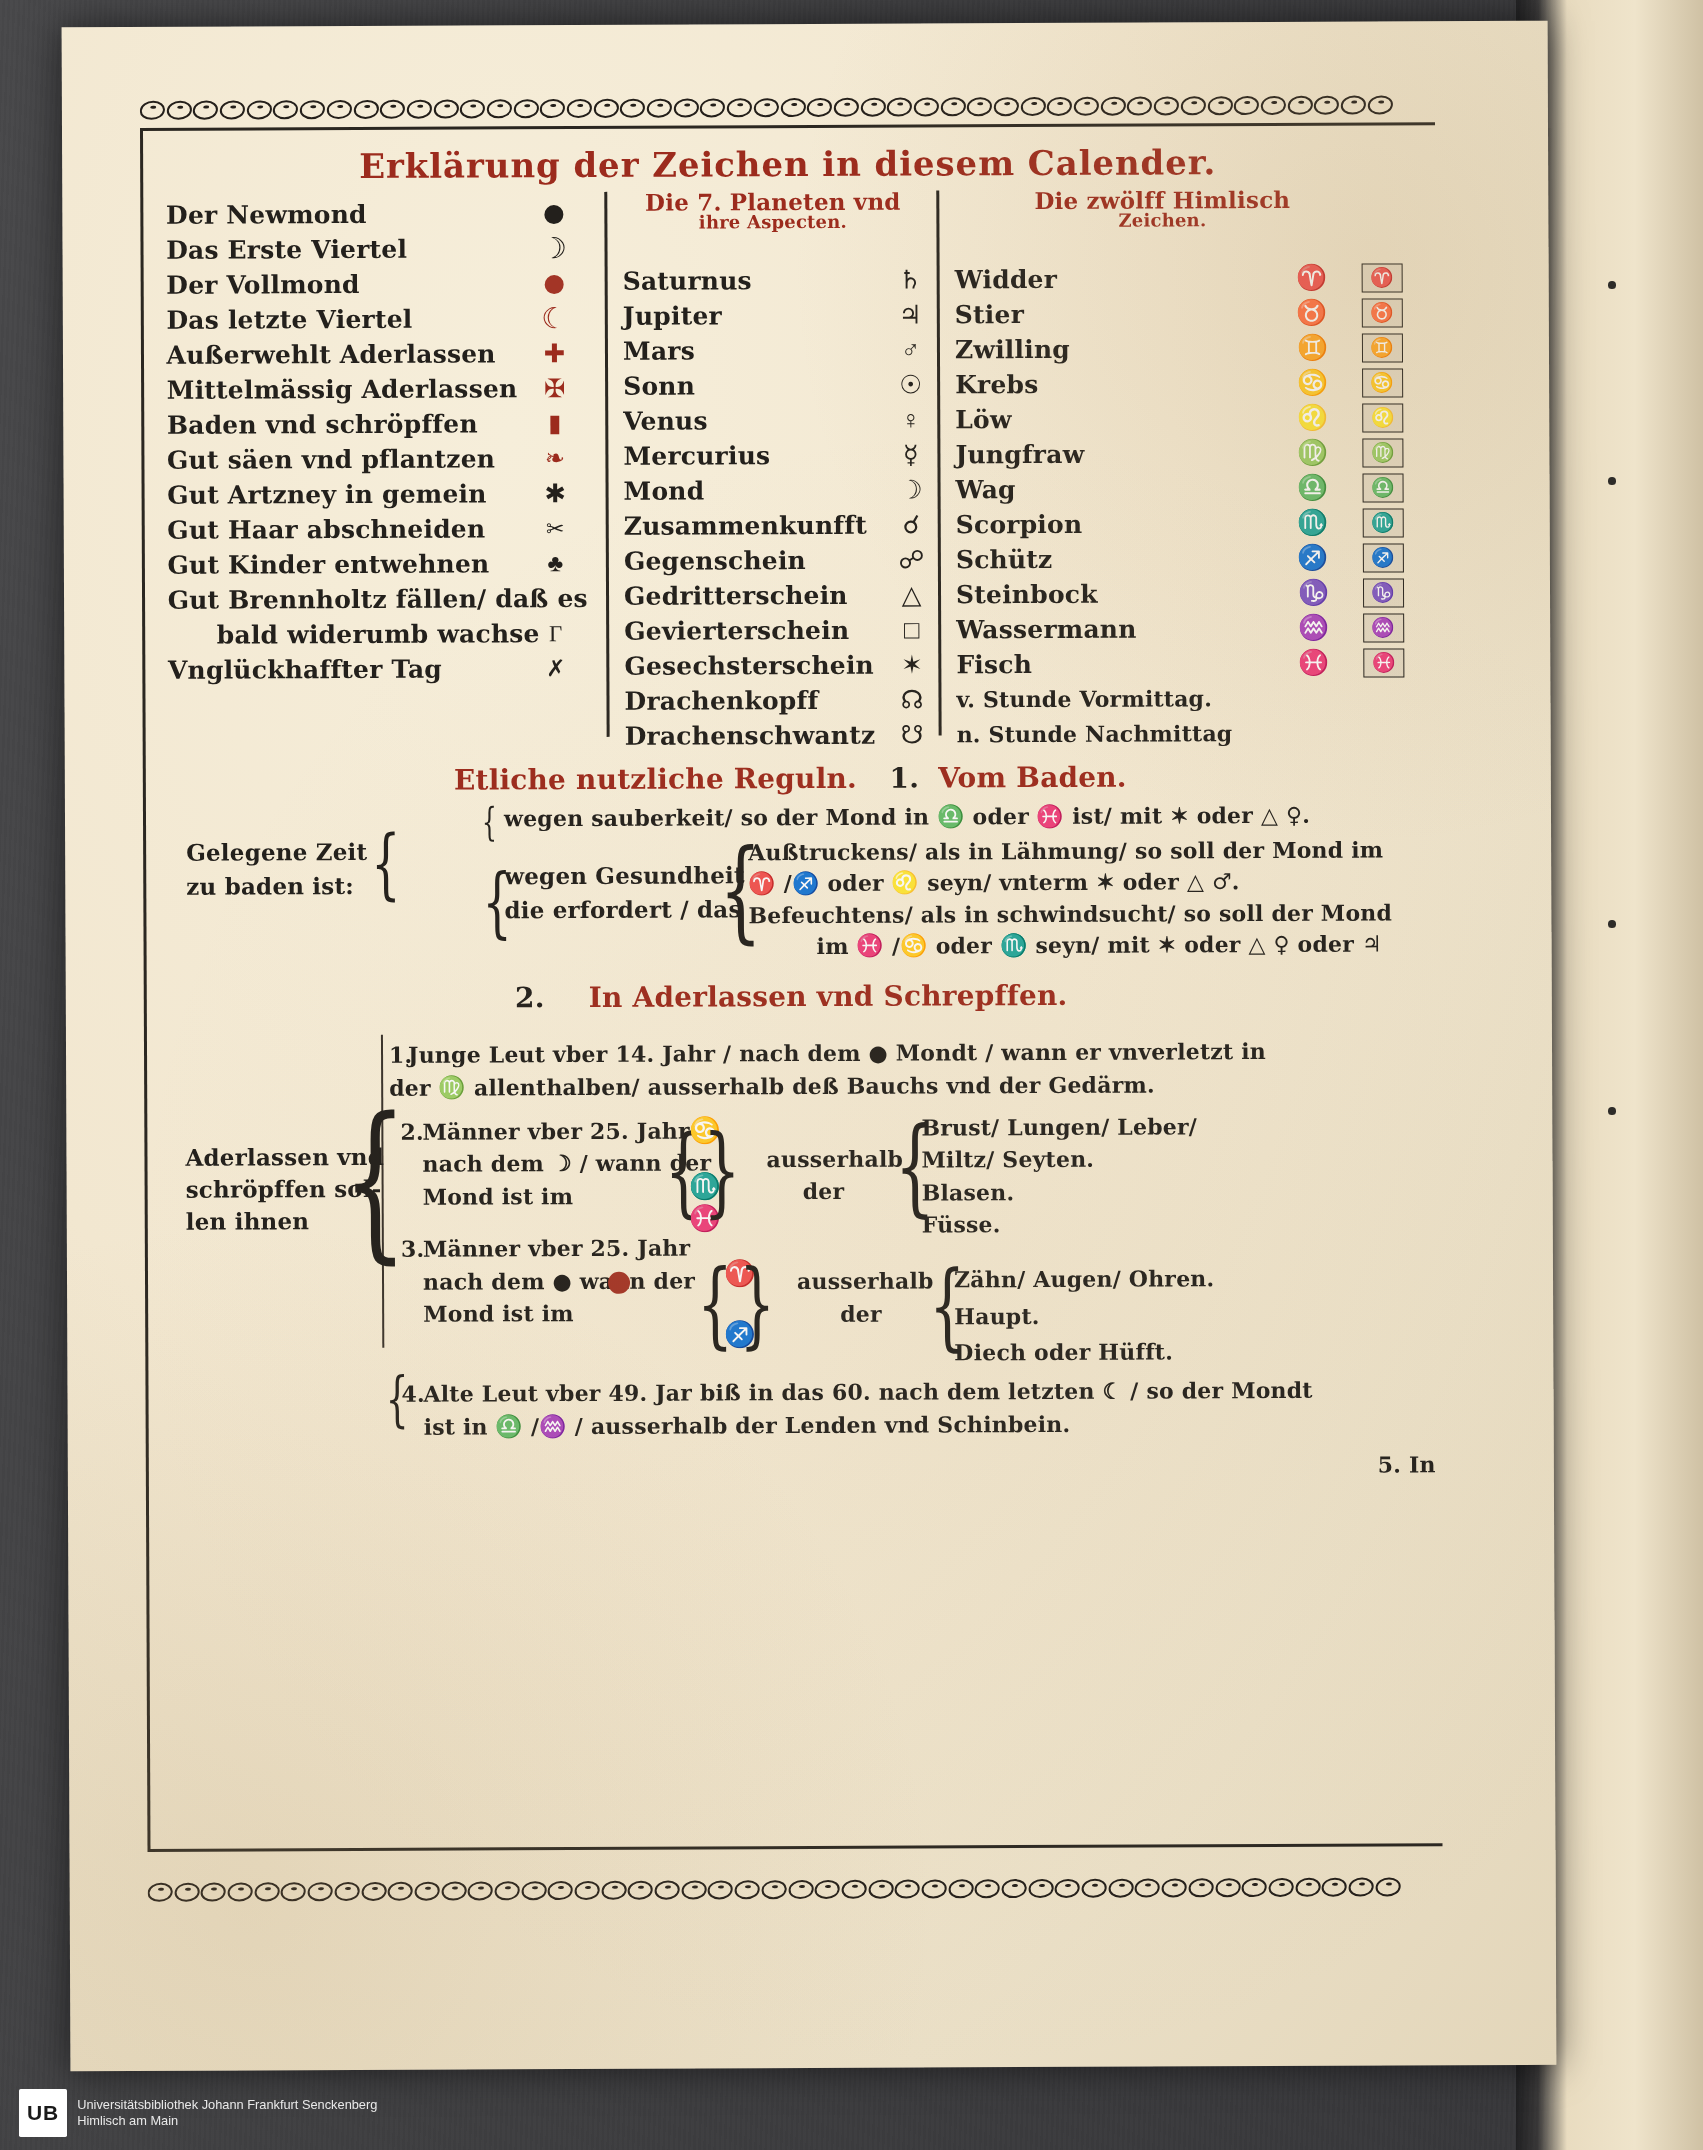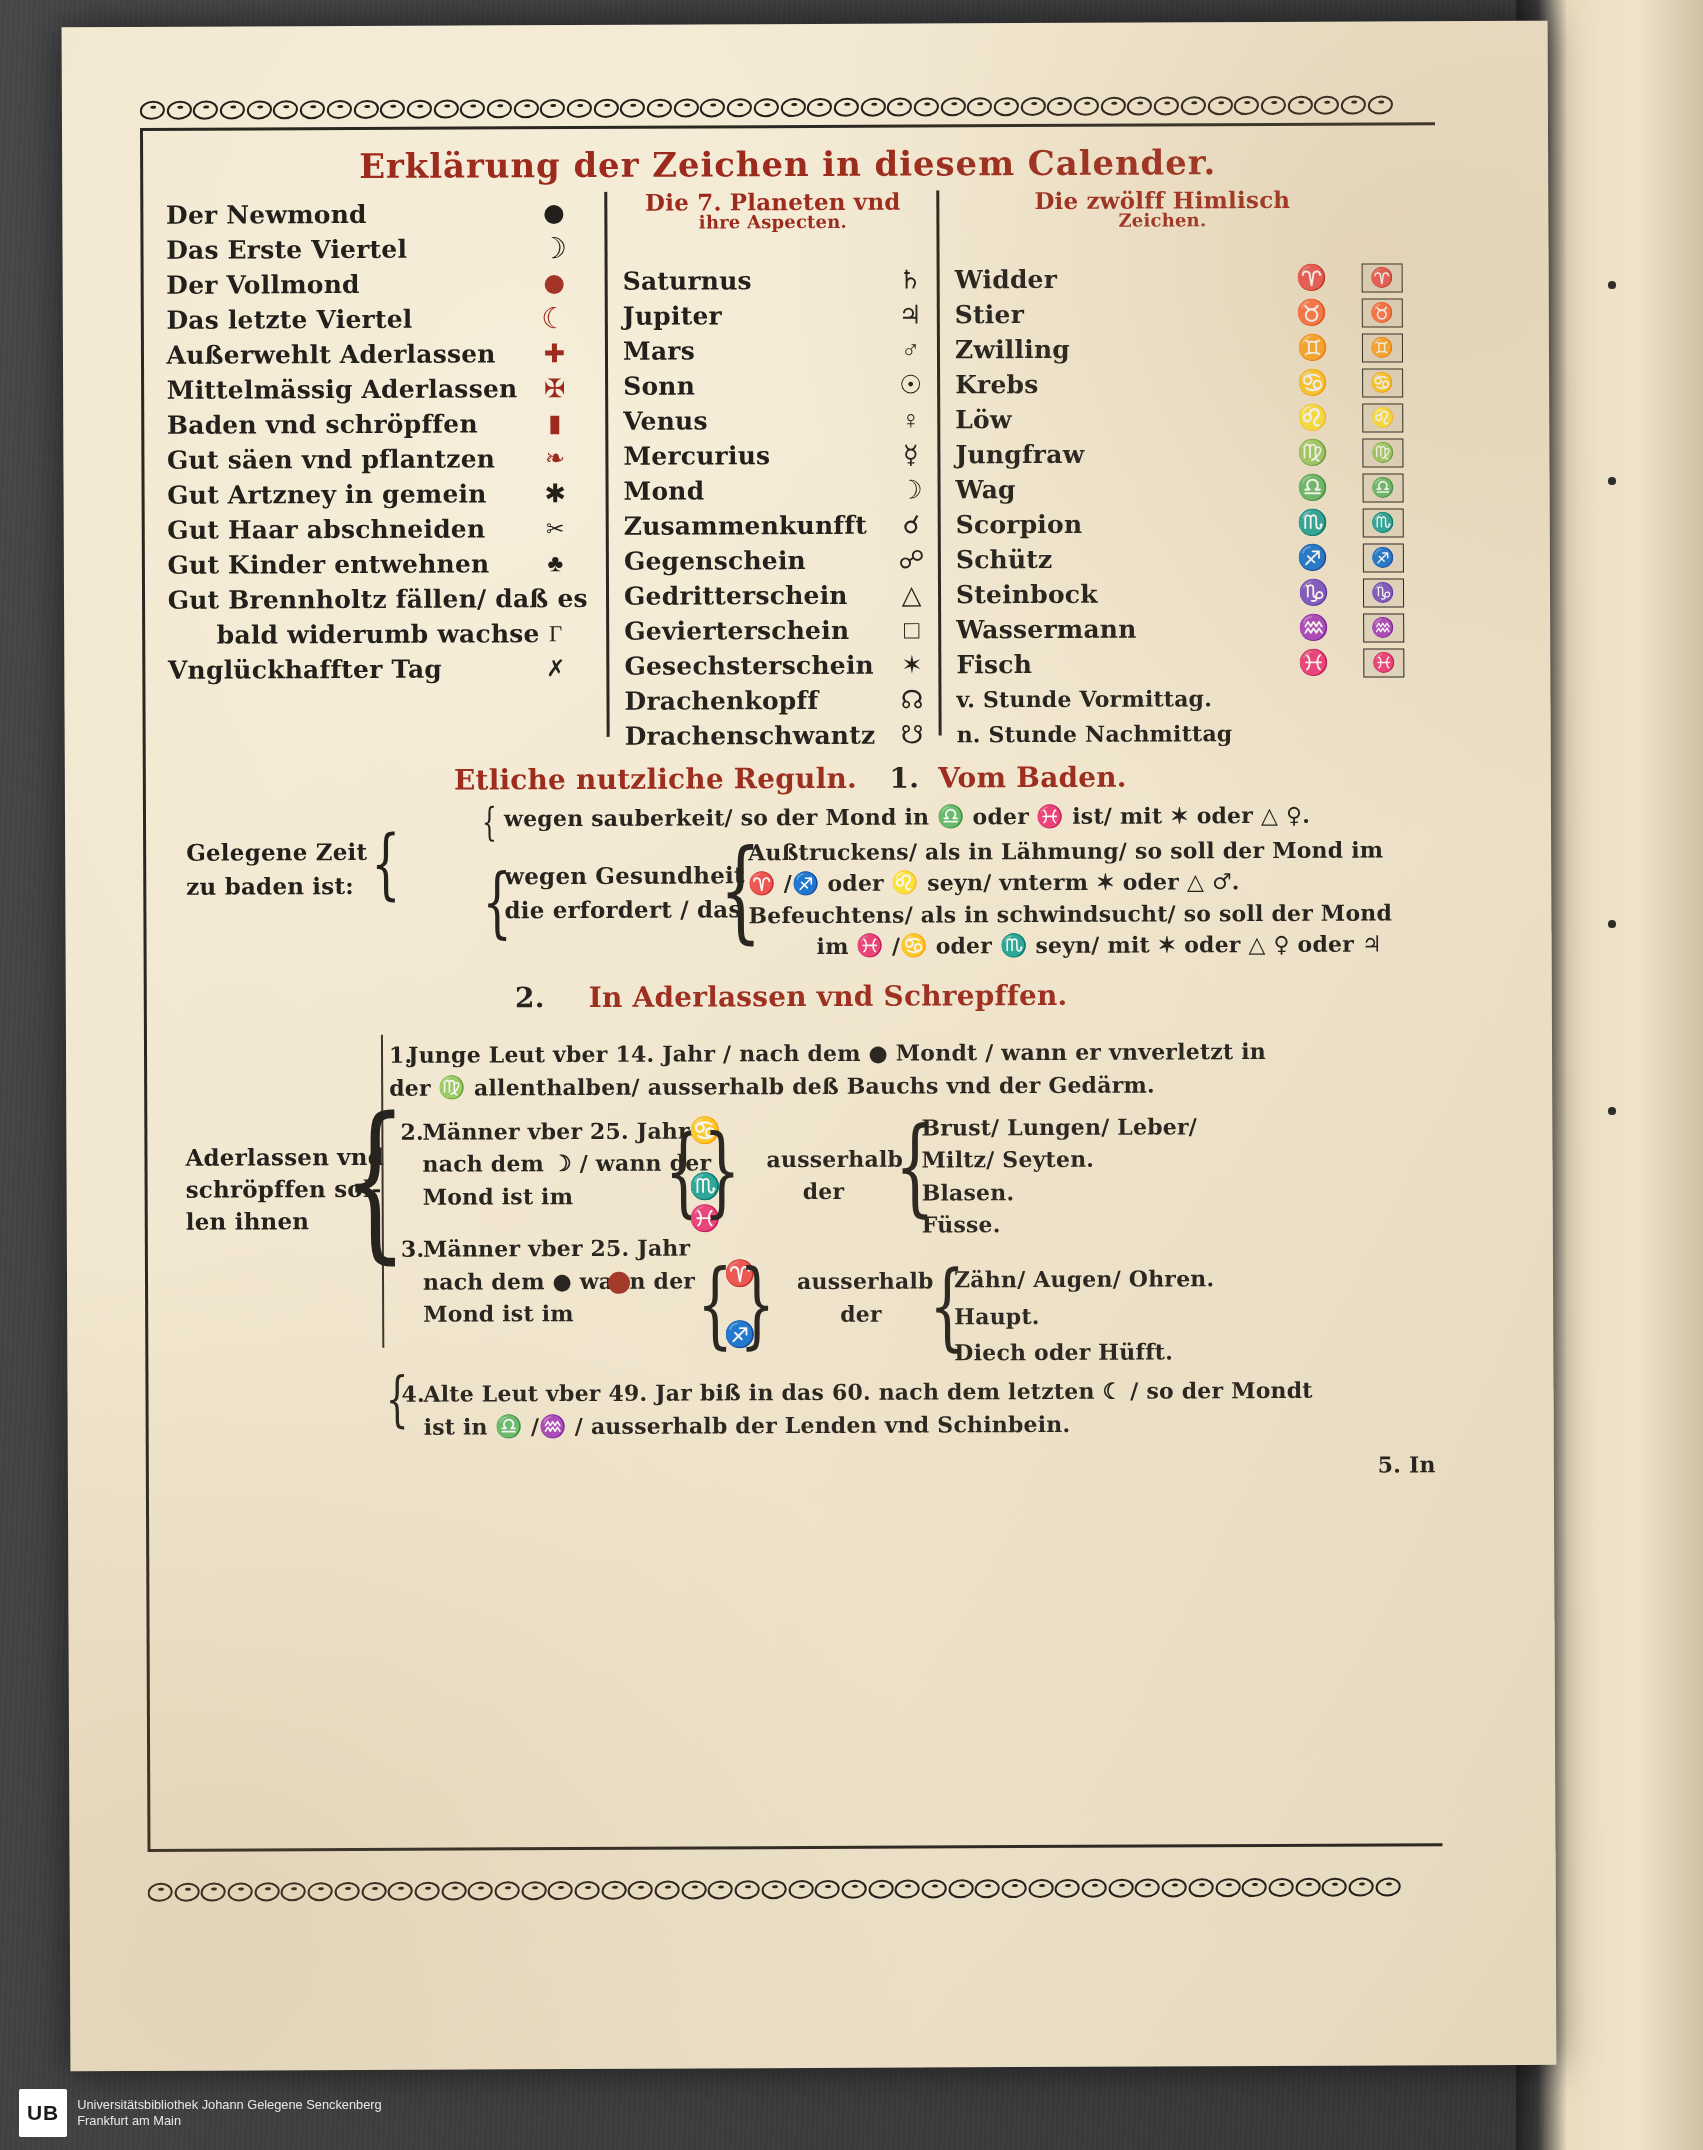--- a/index.html
+++ b/index.html
@@ -584,17 +584,17 @@
     <div class="txt fraktur blk" style="left:278px;top:1285px;font-size:22px">ist in ♎ /♒ / ausserhalb der Lenden vnd Schinbein.</div>
     <div class="brace" style="left:240px;top:1237px;font-size:60px">{</div>
 
     <div class="catchword fraktur blk" style="top:1329px">5. In</div>
   </div>
 </div>
 
 <div id="stamp">
   <div class="ublogo">UB</div>
   <div class="txtlines">
-    <div>Universitätsbibliothek Johann Gelegene Senckenberg</div>
-    <div>Frankfurt am Main</div>
+    <div>Universitätsbibliothek Johann Frankfurt Senckenberg</div>
+    <div>Himlisch am Main</div>
   </div>
 </div>
 
 
 </body></html>

